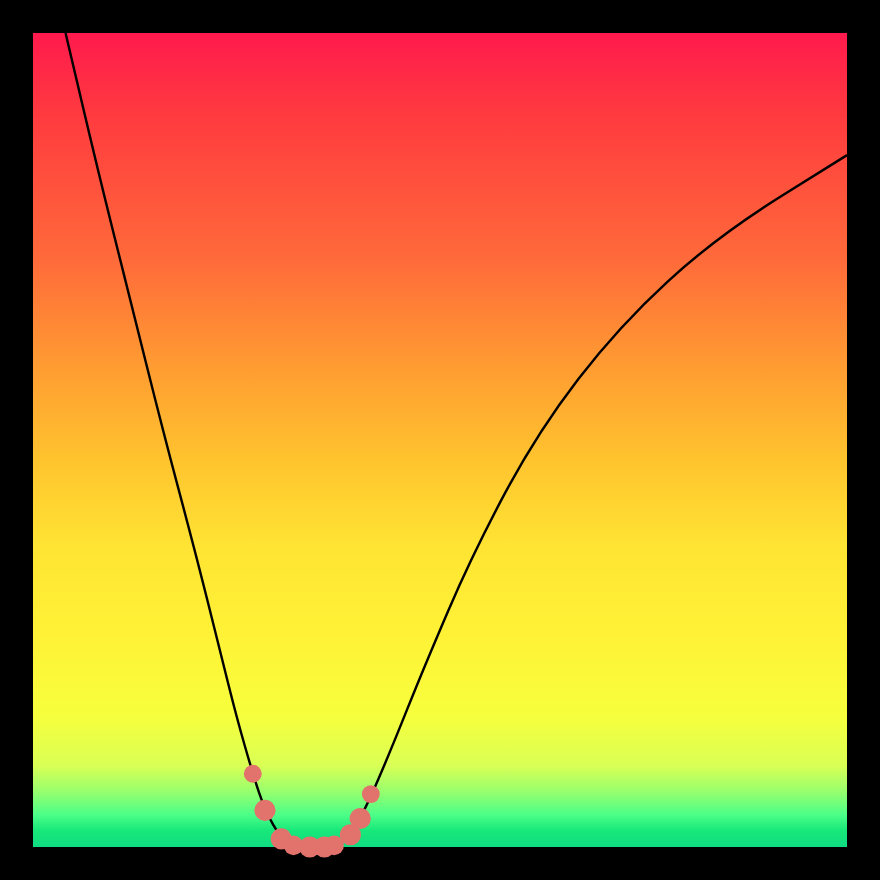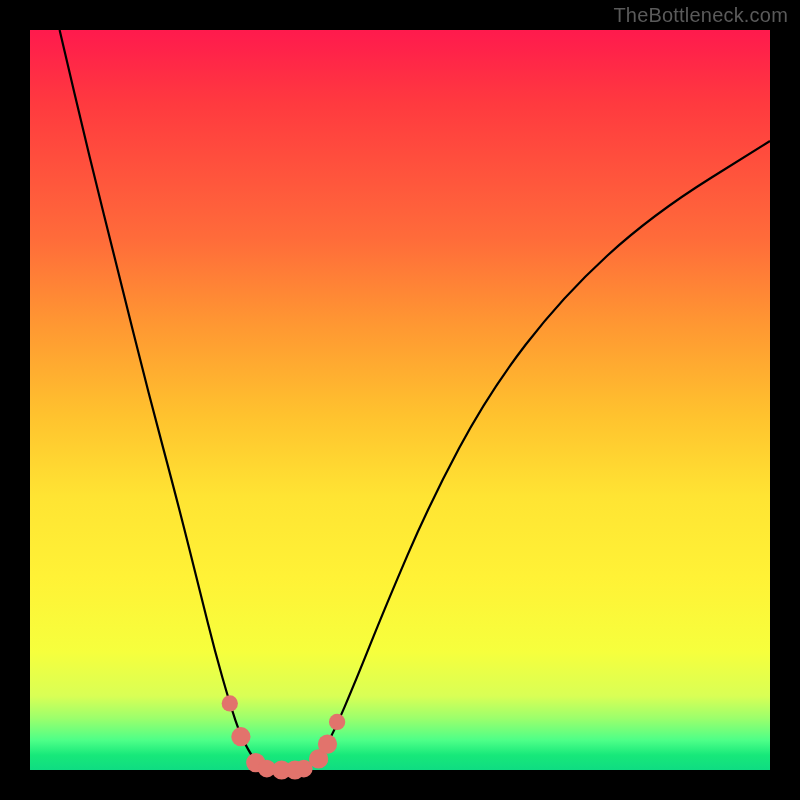--- a/index.html
+++ b/index.html
@@ -80,14 +80,13 @@
           <circle cx="236.8" cy="738.52" r="8.88" fill="#e2736c" stroke="#b85a54" stroke-width="0"></circle>
           <circle cx="251.60000000000002" cy="740" r="9.620000000000001" fill="#e2736c" stroke="#b85a54" stroke-width="0"></circle>
           <circle cx="264.92" cy="740" r="9.620000000000001" fill="#e2736c" stroke="#b85a54" stroke-width="0"></circle>
           <circle cx="273.8" cy="738.52" r="8.88" fill="#e2736c" stroke="#b85a54" stroke-width="0"></circle>
           <circle cx="288.6" cy="728.9" r="9.620000000000001" fill="#e2736c" stroke="#b85a54" stroke-width="0"></circle>
           <circle cx="297.48" cy="714.1" r="9.620000000000001" fill="#e2736c" stroke="#b85a54" stroke-width="0"></circle>
           <circle cx="307.09999999999997" cy="691.9" r="8.14" fill="#e2736c" stroke="#b85a54" stroke-width="0"></circle>
         </g>
     </svg>
   </div>
-  <div class="watermark">TheBottleneck.com</div>
 </div>
 
 </body></html>

